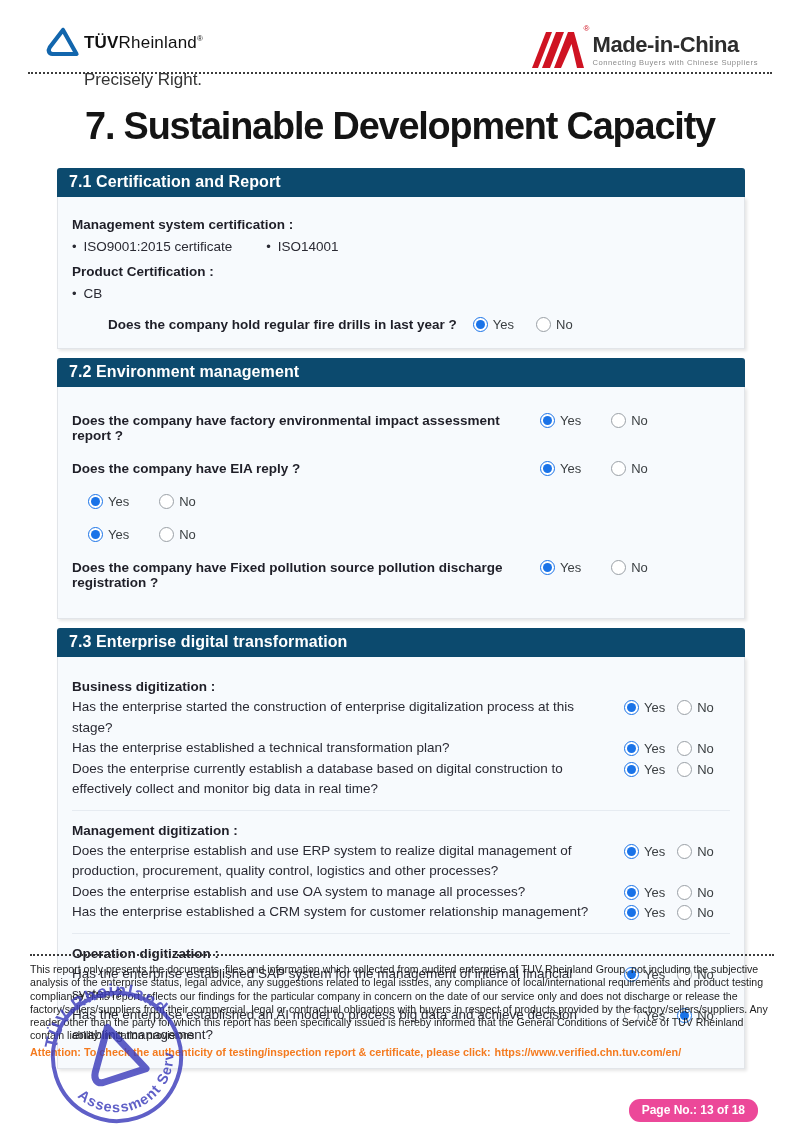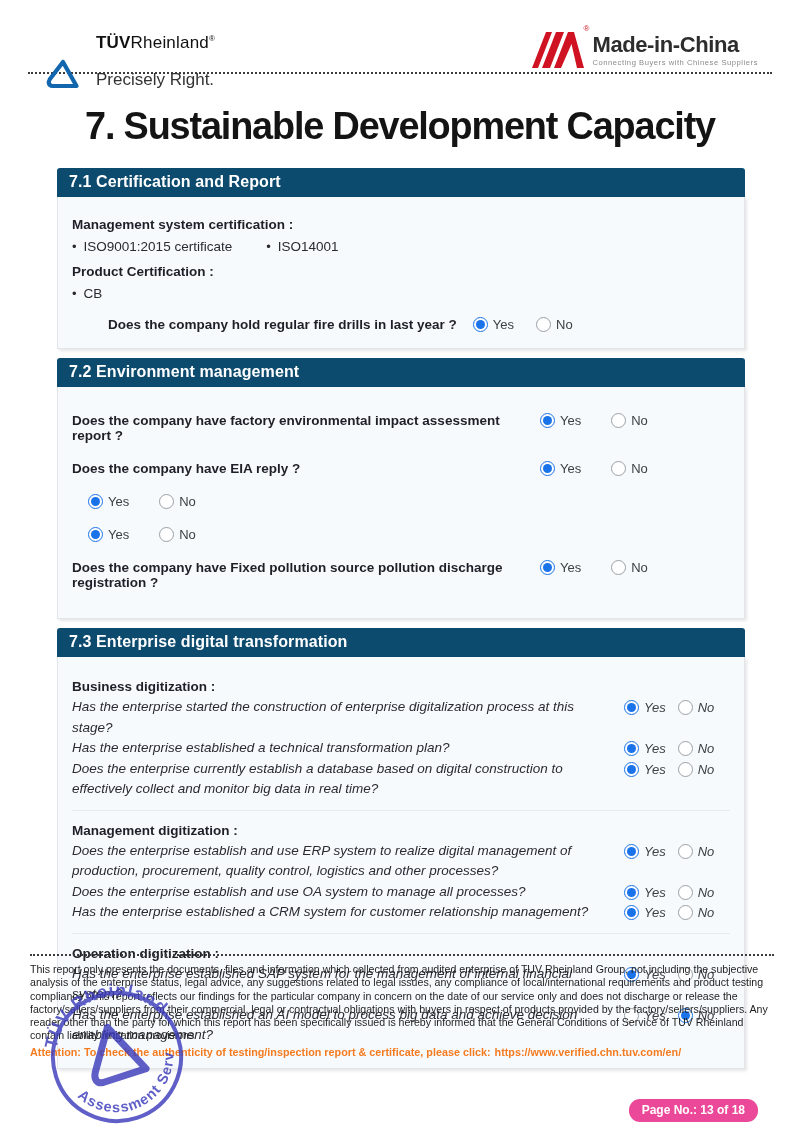--- a/index.html
+++ b/index.html
@@ -5,21 +5,21 @@
   * { margin:0; padding:0; box-sizing:border-box; }
   html,body { background:#fff; }
   .page {
     position:relative; width:800px; height:1131px; background:#fff;
     font-family:"Liberation Sans", sans-serif; color:#222; overflow:hidden;
     margin:0 auto;
   }
   
   .hdr { display:flex; justify-content:space-between; align-items:flex-start;
          padding:26px 42px 0 44px; height:72px; }
-  .tuv { display:flex; align-items:flex-end; gap:16px; }
+  .tuv { display:flex; align-items:flex-start; gap:4px; }
   .tuv-txt { padding-top:4px; }
   .tuv-brand { font-size:17px; color:#111; letter-spacing:.2px; line-height:18px;}
   .tuv-brand b { font-weight:800; }
   .tuv-brand sup { font-size:8px; vertical-align:super; }
   .tuv-tag { font-size:17px; color:#333; margin-top:18px; }
   .mic { display:flex; align-items:flex-start; gap:6px; padding-top:2px; }
   .mic-m { position:relative; }
   .mic-reg { position:absolute; top:-4px; right:-3px; font-size:8px; color:#cf1322; }
   .mic-txt { padding-top:6px; }
   .mic-brand { font-size:22px; font-weight:800; color:#2d2d2d; letter-spacing:-.4px; line-height:22px;}
@@ -52,21 +52,21 @@
   
   .p72 { padding:26px 14px 10px 14px; }
   .qa72 { display:flex; align-items:flex-start; margin-bottom:18px; }
   .qa72 .q { width:452px; font-weight:700; font-size:13.5px; color:#1f1f28; }
   .qa72 .radios { gap:30px; margin-left:16px; }
   
   .p73 { padding:10px 14px 12px 14px; }
   .group { padding:9px 0 10px 0; }
   .group + .group { border-top:1px solid #e6ebf1; }
   .glabel { font-weight:700; font-size:13.5px; color:#1f1f28; line-height:21px; }
-  .qa73 { display:flex; align-items:flex-start;font-style:italic; }
+  .qa73 { display:flex; align-items:flex-start; }
   .qa73 .q { flex:1; font-size:13.5px; color:#2a2a33; line-height:20.5px; padding-right:8px;}
   .qa73 .radios { width:106px; gap:12px; margin-top:3px; }
   
   .footer { position:absolute; left:30px; right:26px; top:954px; }
   .footer .dotline { margin:0 0 7px 0; }
   .disclaimer { font-size:10.6px; line-height:13.3px; color:#1d1d1d; text-align:left; }
   .attention { font-size:10.8px; font-weight:700; color:#f47b20; margin-top:3px; }
   .attention a { color:#f47b20; text-decoration:none; margin-left:4px; }
   .stamp { position:absolute; left:44px; top:984px; transform:rotate(-18deg); opacity:.82; }
   .badge { position:absolute; right:42px; bottom:9px; background:#ec4899; color:#fff;

